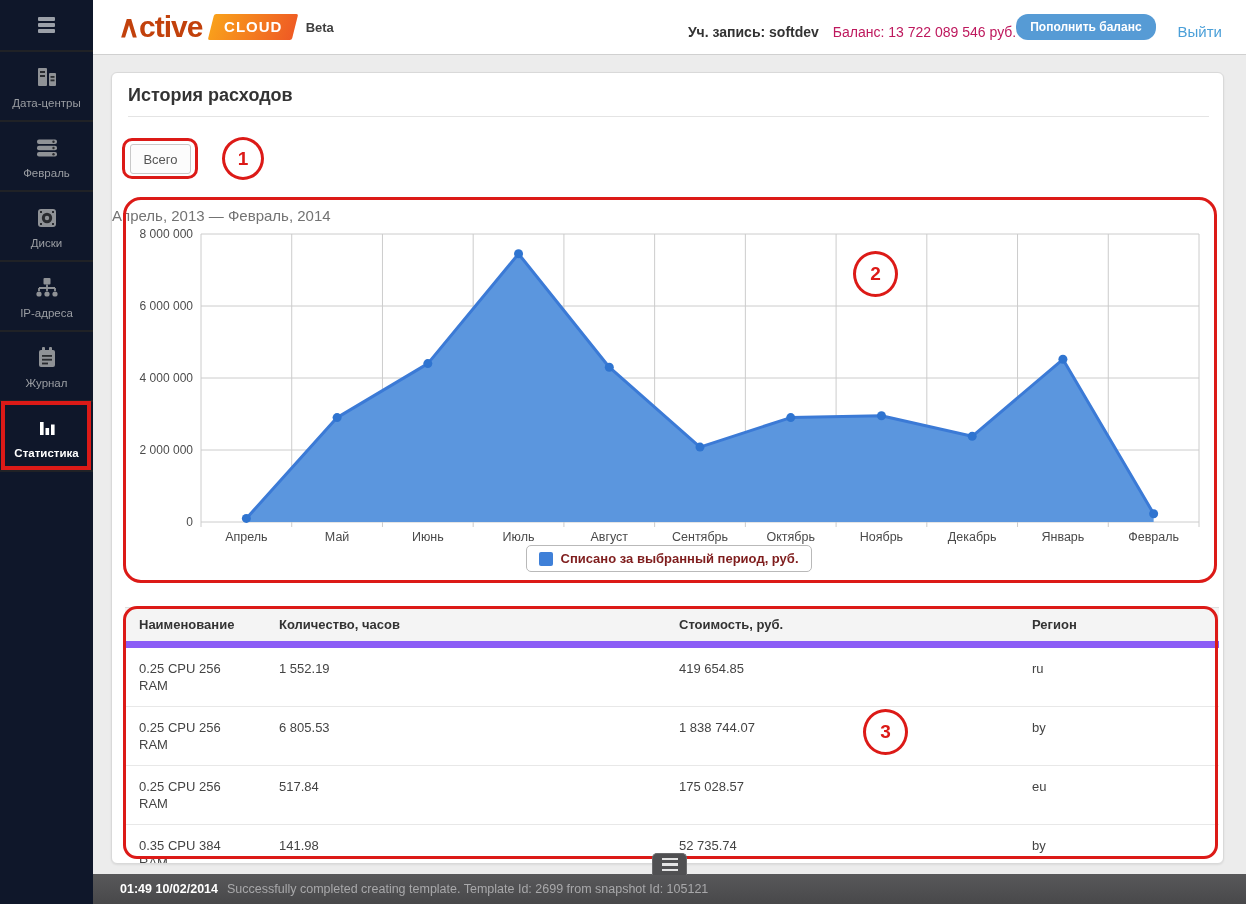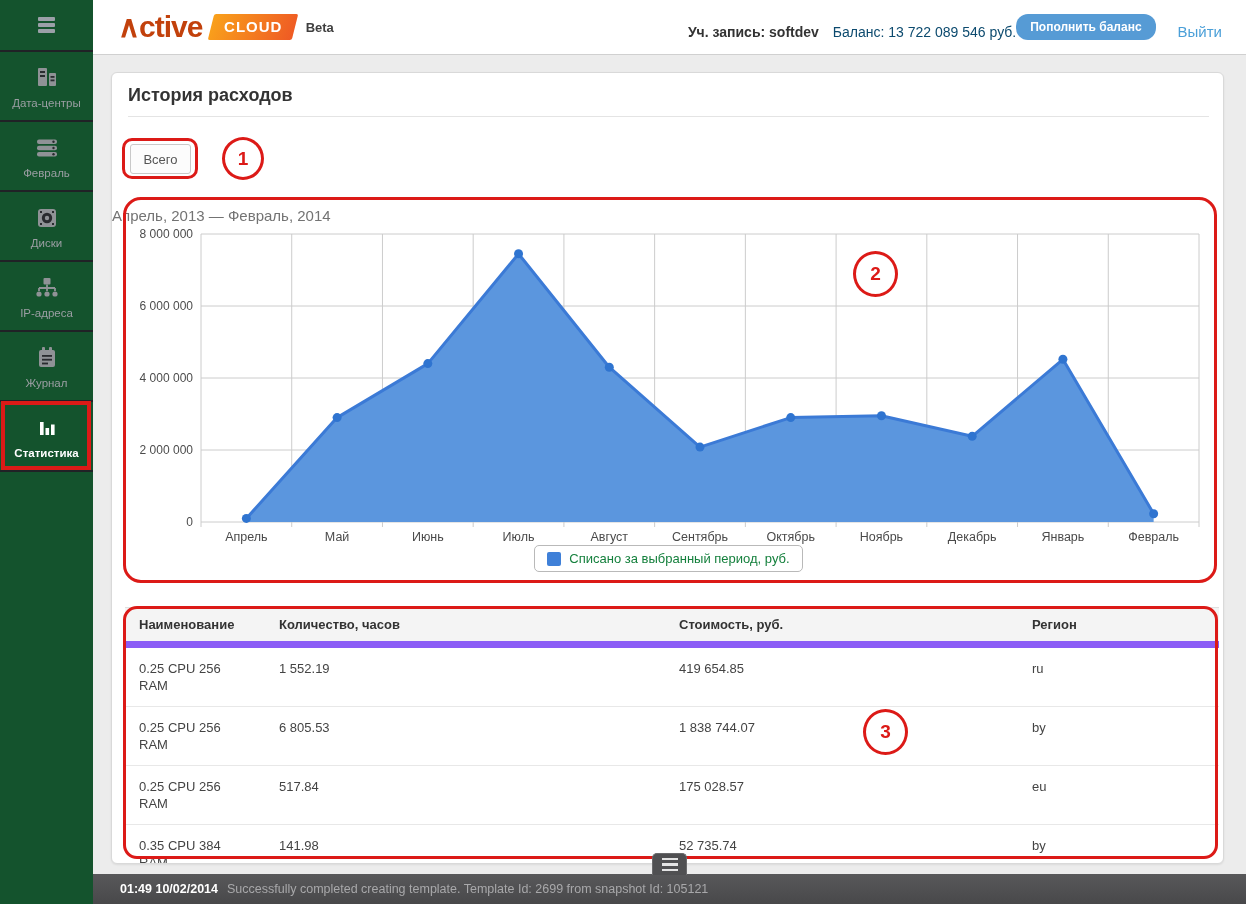--- a/index.html
+++ b/index.html
@@ -2,21 +2,21 @@
 <html><head>
 <meta charset="utf-8">
 <style>
   * { margin:0; padding:0; box-sizing:border-box; }
   html,body { width:1246px; height:904px; overflow:hidden;
     font-family:"Liberation Sans", sans-serif; background:#ececec; }
   #app { position:relative; width:1246px; height:904px; }
 
   
   .sidebar { position:absolute; left:0; top:0; width:93px; height:904px;
-    background:#14532d; z-index:5; }
+    background:#0f172a; z-index:5; }
   .side-burger { height:52px; border-bottom:2px solid #202226;
     display:flex; align-items:center; justify-content:center; cursor:pointer; }
   .burger-lines div { width:17px; height:3.5px; background:#9ba0a8; margin:2.5px 0; border-radius:1px; }
   .side-item { height:70px; border-bottom:2px solid #202226; padding-top:13px;
     display:flex; flex-direction:column; align-items:center; cursor:pointer; }
   .side-item .lbl { margin-top:6px; font-size:11.5px; color:#9b9ea3; }
   .side-item svg { display:block; }
   .side-item.active .lbl { color:#ffffff; font-weight:bold; }
 
   
@@ -26,21 +26,21 @@
   .logo { display:flex; align-items:center; }
   .logo-word { font-size:30px; font-weight:bold; color:#c2410c; letter-spacing:-1px; line-height:1; }
   .logo-badge { display:inline-block; margin-left:9px; padding:4px 13px;
     background:linear-gradient(100deg,#f9a11b 0%,#ef5a24 100%);
     transform:skewX(-14deg); border-radius:2px; }
   .logo-badge span { display:inline-block; transform:skewX(14deg);
     color:#fff; font-weight:bold; font-size:15px; letter-spacing:1px; }
   .logo-beta { margin-left:10px; font-size:13px; font-weight:bold; color:#3f3f3f; }
   .top-right { margin-left:auto; display:flex; align-items:flex-end; }
   .account { font-size:14px; font-weight:bold; color:#333; }
-  .balance { font-size:14px; color:#0c4a6e; margin-left:14px;margin-top:10px; }
+  .balance { font-size:14px; color:#be185d; margin-left:14px;margin-top:10px; }
   .topup-btn { background:#569bd5; color:#fff; font-weight:bold;
     font-size:12px; border:none; border-radius:12px; padding:6px 14px; cursor:pointer; }
   .logout { margin-left:22px; font-size:15px; color:#4a9fd8; text-decoration:none; cursor:pointer; }
 
   
   .card { position:absolute; left:111px; top:72px; width:1113px; height:792px;
     background:#fff; border:1px solid #d9d9d9; border-radius:6px;
     box-shadow:0 1px 2px rgba(0,0,0,.08); overflow:hidden; z-index:3; }
   .page-title { position:absolute; left:16px; top:12px; font-size:18px; color:#333; }
   .title-divider { position:absolute; left:16px; top:43px; width:1081px; height:1px; background:#e4e4e4; }
@@ -49,21 +49,21 @@
     font-size:13px; color:#555; cursor:pointer; font-family:"Liberation Sans",sans-serif; }
 
   
   .chart-title { position:absolute; left:0; top:134px; width:1113px; text-align:left;
     font-size:15px; color:#737373; z-index:2; }
   #chart-svg { position:absolute; left:14px; top:125px; }
   .legend { position:absolute; left:0; top:472px; width:1113px; display:flex; justify-content:center; }
   .legend-box { display:flex; align-items:center; border:1px solid #b9b9b9; border-radius:5px;
     background:#fff; padding:5px 12px; }
   .legend-swatch { width:14px; height:14px; background:#3f80d8; border-radius:2px; margin-right:8px; }
-  .legend-label { font-size:13px; color:#15803d; }
+  .legend-label { font-size:13px; color:#7f1d1d;font-weight:bold; }
 
   
   .expense-table { position:absolute; left:13px; top:534px; width:1094px;
     border-collapse:collapse; table-layout:fixed; border-top:1px solid #e0e0e0; }
   .expense-table th { background:#f4f4f4; border-bottom:7px solid #8b5cf6;
     font-size:13px; font-weight:bold; color:#333; text-align:left; padding:9px 14px; }
   .expense-table td { font-size:13px; color:#444; vertical-align:top;
     padding:12px 14px; height:57px; border-bottom:1px solid #e8e8e8; line-height:17px; }
   .expense-table tr:last-child td { border-bottom:none; }
 

